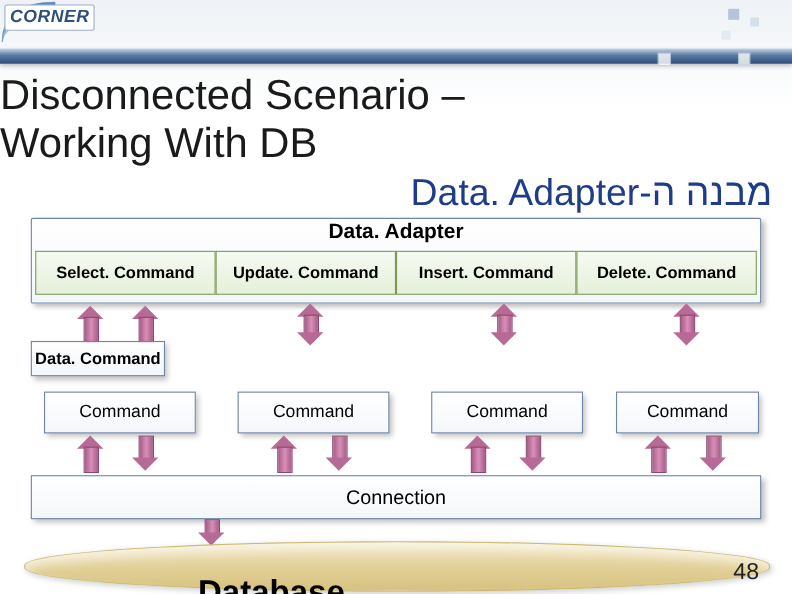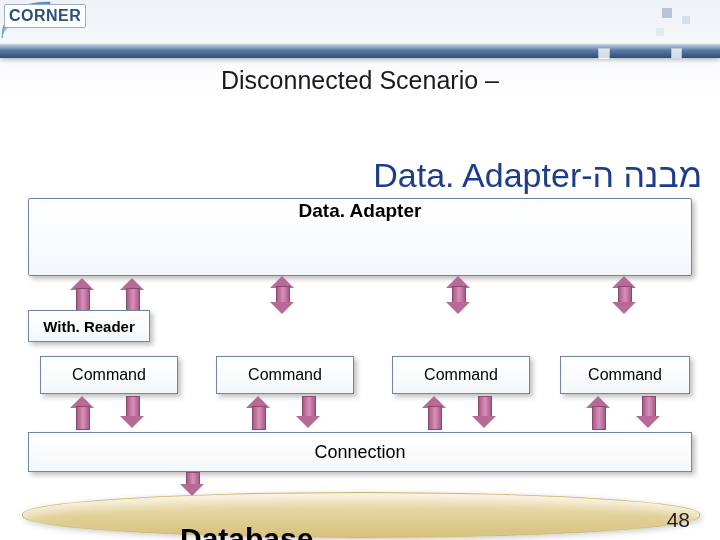--- a/index.html
+++ b/index.html
@@ -33,20 +33,21 @@
     top: 4px;
     left: 4px;
     font-weight: bold;
     font-size: 16px;
     color: #2d4f7a;
     letter-spacing: 0.5px;
     background: #ffffff;
     padding: 2px 4px;
     border: 1px solid #9bb0c8;
     border-radius: 2px;
+    font-style: italic;
   }
   .logo-swoosh {
     position: absolute;
     top: 0;
     left: 0;
     width: 100px;
     height: 50px;
   }
   
   .deco-sq { position: absolute; }
@@ -54,22 +55,21 @@
   .sq2 { top: 16px; right: 30px; width: 8px; height: 8px; background:#d5dfea; }
   .sq3 { top: 28px; right: 56px; width: 8px; height: 8px; background:#e2e9f1; }
   .sq4 { top: 48px; right: 110px; width: 10px; height: 10px; background:#ffffff; opacity:0.8; border:1px solid #c9d6e6;}
   .sq5 { top: 48px; right: 38px; width: 9px; height: 9px; background:#ffffff; opacity:0.8; border:1px solid #c9d6e6;}
 
   .title {
     position: absolute;
     top: 66px;
     left: 0;
     width: 720px;
-    text-align: center;
-    font-size: 25px;
+    font-size: 38px;
     color: #1a1a1a;
     line-height: 1.15;
   }
   .subtitle {
     position: absolute;
     top: 156px;
     right: 18px;
     color: #1d3d8a;
     font-size: 34px;
     font-weight: normal;
@@ -257,28 +257,35 @@
 
   <div class="topstripe"></div>
   <div class="deco-sq sq1"></div>
   <div class="deco-sq sq2"></div>
   <div class="deco-sq sq3"></div>
   <div class="deco-sq sq4"></div>
   <div class="deco-sq sq5"></div>
 
   <div class="title">
     <span>Disconnected Scenario –</span><br>
+    <span>Working With DB</span>
   </div>
 
   <div class="subtitle">
     <span>מבנה ה-</span><span class="latin">Data. Adapter</span>
   </div>
 
   <div class="adapter-box">
     <div class="adapter-box-title">Data. Adapter</div>
+    <div class="cmd-row">
+      <div class="cmd-cell">Select. Command</div>
+      <div class="cmd-cell">Update. Command</div>
+      <div class="cmd-cell">Insert. Command</div>
+      <div class="cmd-cell">Delete. Command</div>
+    </div>
   </div>
 
   <div class="arrow up" style="top:278px; left:70px;">
       <div class="head-up"></div>
       <div class="shaft"></div>
     </div>
   <div class="arrow up" style="top:278px; left:120px;">
       <div class="head-up"></div>
       <div class="shaft"></div>
     </div>
@@ -291,21 +298,21 @@
       <div class="head-up"></div>
       <div class="shaft"></div>
       <div class="head-down"></div>
     </div>
   <div class="arrow both" style="top:276px; left:612px;">
       <div class="head-up"></div>
       <div class="shaft"></div>
       <div class="head-down"></div>
     </div>
 
-  <div class="data-reader">With. Reader</div>
+  <div class="data-reader">Data. Command</div>
 
   <div class="command-box cb1">Command</div>
   <div class="command-box cb2">Command</div>
   <div class="command-box cb3">Command</div>
   <div class="command-box cb4">Command</div>
 
   <div class="arrow up" style="top:396px; left:70px;">
       <div class="head-up"></div>
       <div class="shaft"></div>
     </div>

